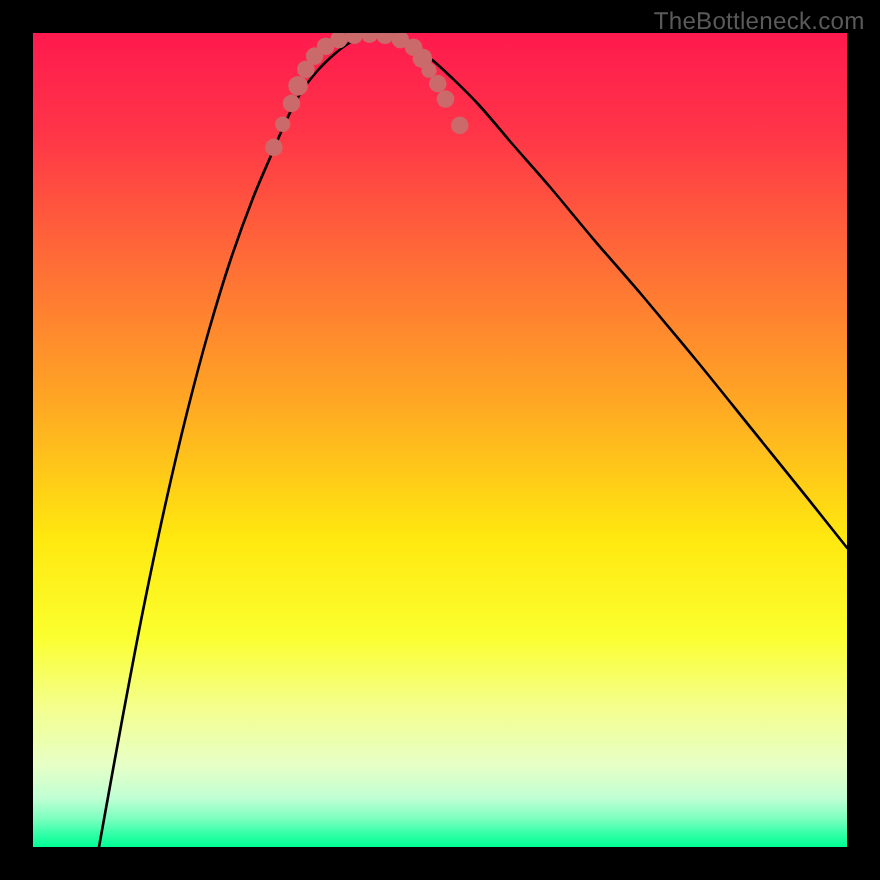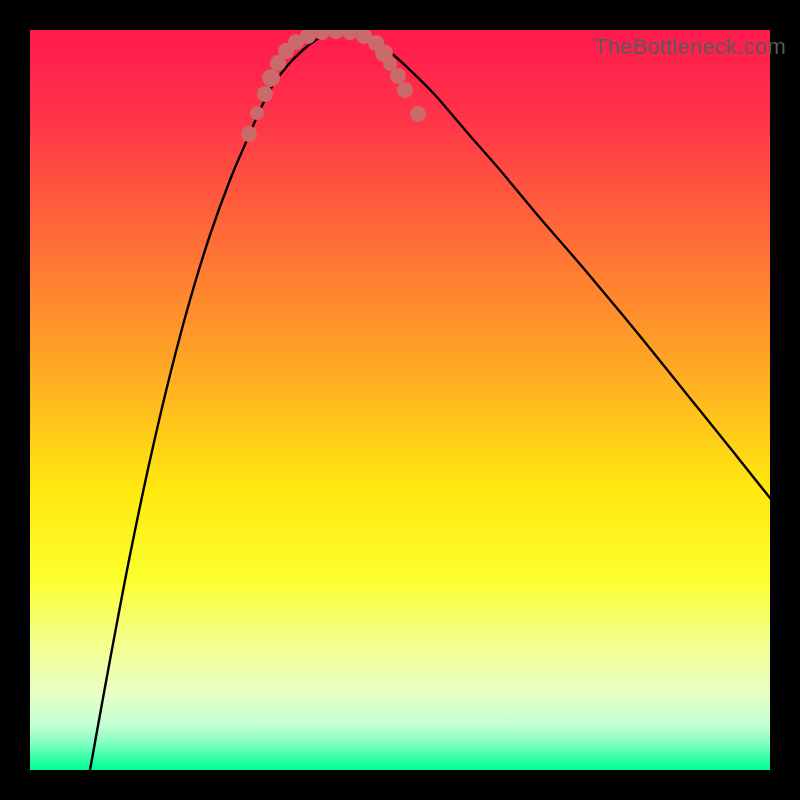--- a/index.html
+++ b/index.html
@@ -26,21 +26,20 @@
   .watermark {
     position: absolute;
     top: 6px;
     right: 14px;
     font-size: 22px;
     font-weight: 500;
     color: #5a5a5a;
     letter-spacing: 0.2px;
     z-index: 5;
     user-select: none;
-    margin-top: 28px;
   }
   svg.curve-layer {
     position: absolute;
     inset: 0;
     z-index: 3;
   }
 </style>
 </head>
 <body>
 

